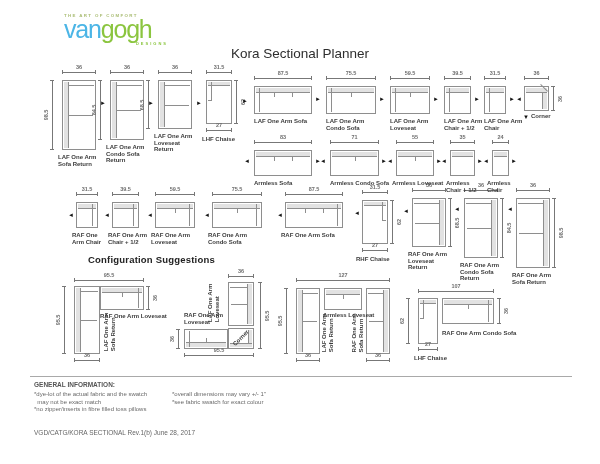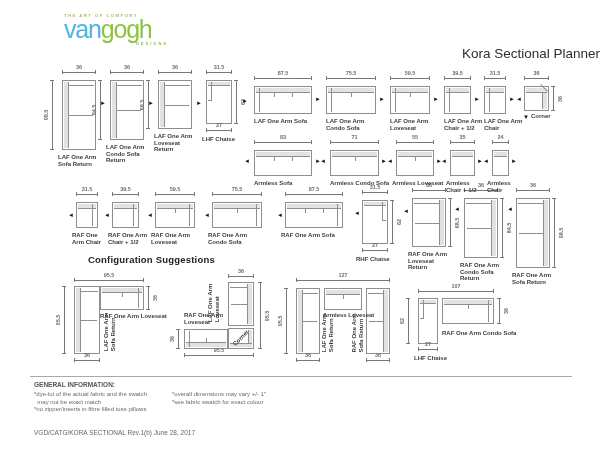--- a/index.html
+++ b/index.html
@@ -2,21 +2,21 @@
 <html><head>
 <meta charset="utf-8">
 <style>
   html,body{margin:0;padding:0;}
   body{width:600px;height:464px;background:#ffffff;position:relative;overflow:hidden;
        font-family:"Liberation Sans", sans-serif;}
   .logo{position:absolute;left:64px;top:13px;width:112px;}
   .logo-tag{font-size:4.4px;letter-spacing:1.35px;font-weight:bold;color:#a9bc72;white-space:nowrap;}
   .logo-name{font-size:25px;line-height:23px;letter-spacing:-1.2px;font-weight:400;}
   .logo-sub{font-size:4px;letter-spacing:2px;font-weight:bold;text-align:right;padding-right:8px;}
-  .title{position:absolute;left:0;right:0;top:46px;text-align:right;font-size:13.5px;color:#2e2e2e;}
+  .title{position:absolute;left:0;right:0;top:46px;text-align:center;font-size:13.5px;color:#2e2e2e;}
   .canvas{position:absolute;left:0;top:0;width:600px;height:464px;}
   .piece{position:absolute;border:1px solid #8e8e8e;background:#fff;box-sizing:border-box;}
   .lbl{position:absolute;font-size:6px;font-weight:bold;color:#3b3b3b;line-height:6.5px;white-space:pre-line;}
   .dim-num{font-size:5.5px;font-weight:bold;color:#6e6e6e;line-height:6px;}
   .arrow{position:absolute;font-size:6px;color:#111;line-height:6px;}
   .cfg-heading{position:absolute;left:88px;top:254px;font-size:9.5px;font-weight:bold;color:#222;letter-spacing:.2px;}
   .rule{position:absolute;left:30px;top:376px;width:542px;height:1px;background:#a9a9a9;}
   .fi-head{position:absolute;left:34px;top:381px;font-size:6.5px;font-weight:bold;color:#555;}
   .fi-notes{position:absolute;top:391px;font-size:6px;color:#6a6a6a;line-height:7.5px;}
   .fi-notes div{white-space:pre;}

